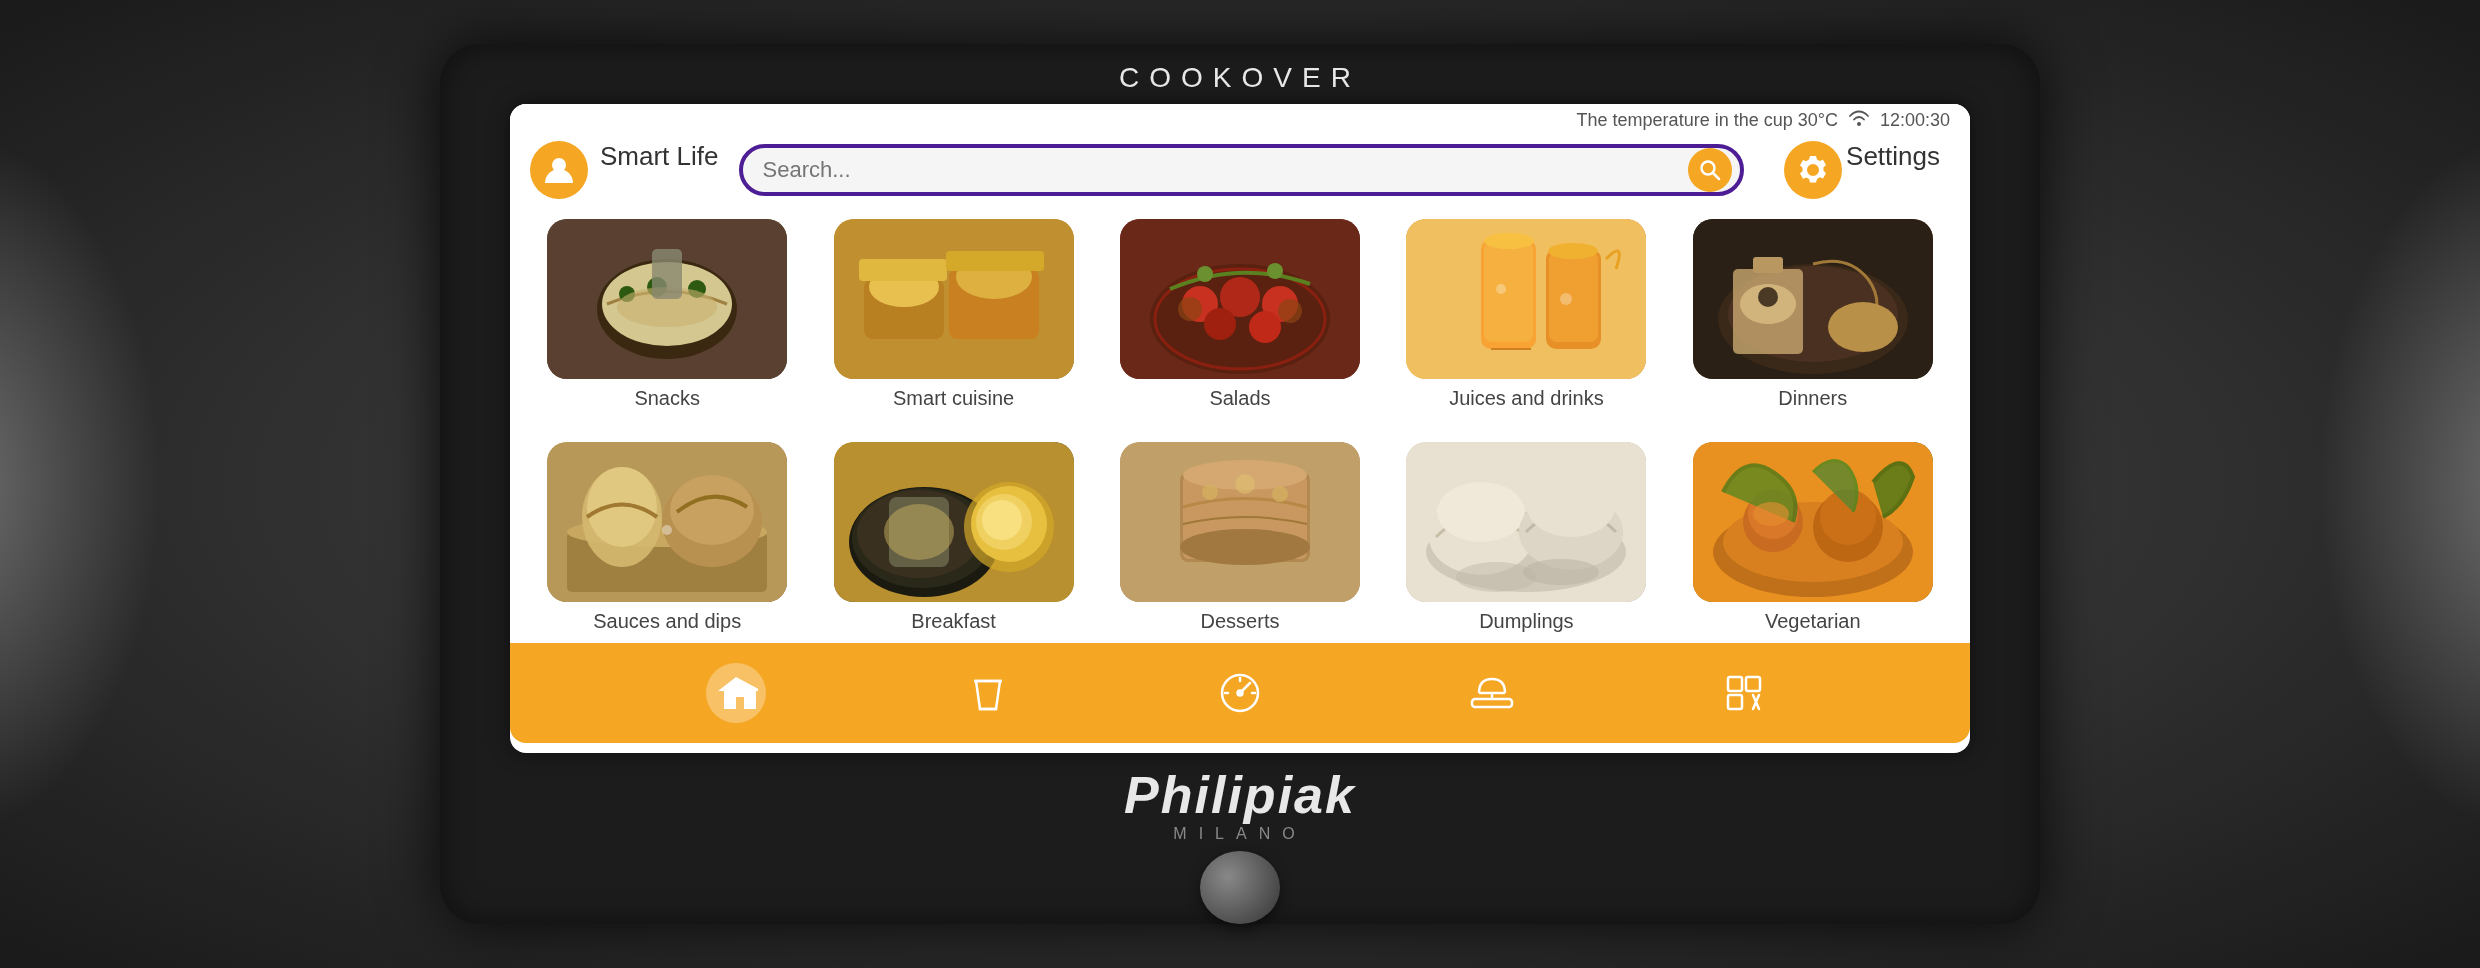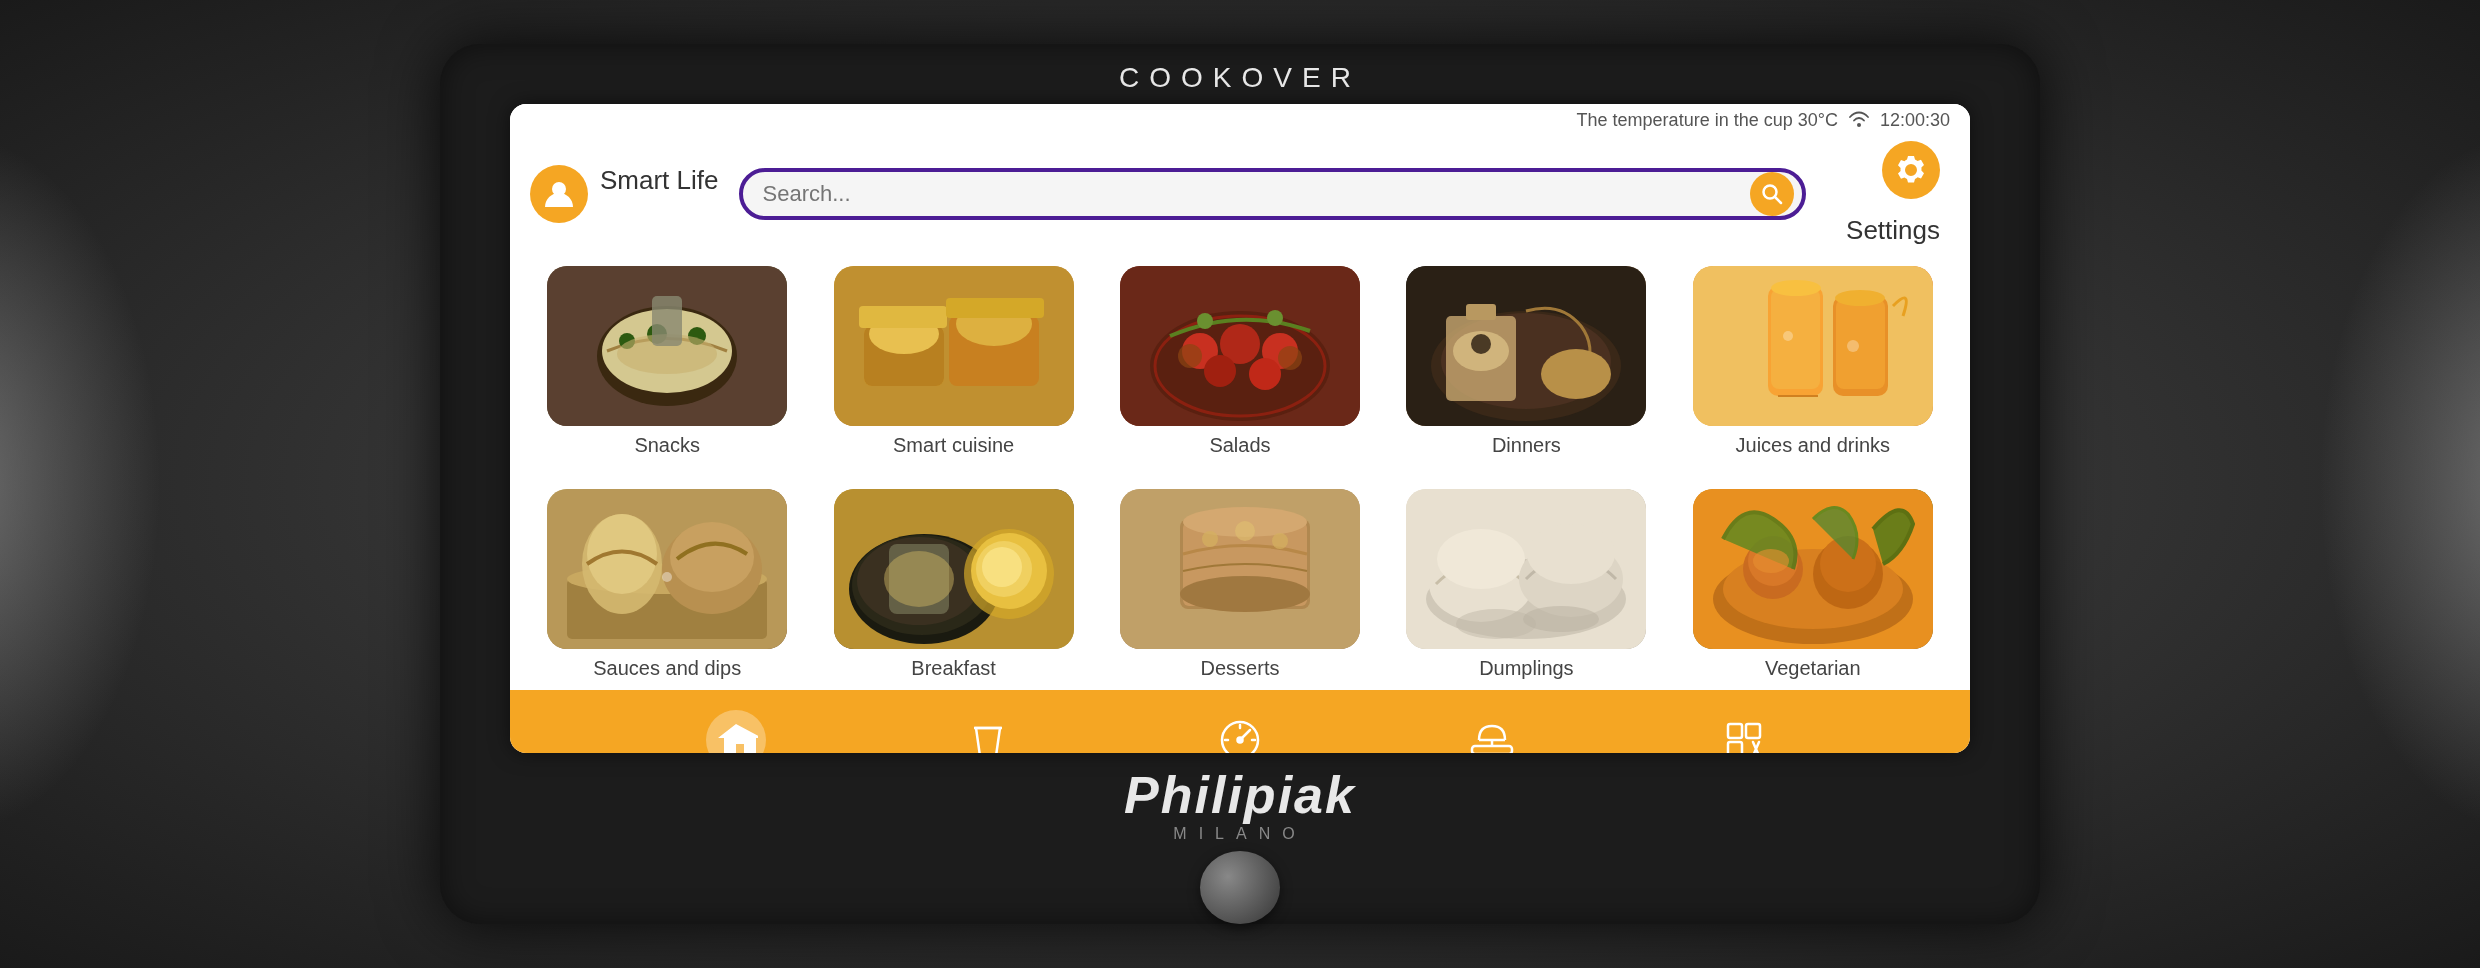--- a/index.html
+++ b/index.html
@@ -68,21 +68,21 @@
       border-radius: 16px;
       overflow: hidden;
       position: relative;
       box-shadow: 0 0 20px rgba(0,0,0,0.5);
     }
 
     
     .status-bar {
       display: flex;
       justify-content: flex-end;
-      align-items: flex-end;
+      align-items: flex-start;
       padding: 6px 20px;
       font-size: 18px;
       color: #555;
       gap: 10px;
       background: #fff;
     }
 
     .wifi-icon {
       font-size: 16px;
     }
@@ -150,25 +150,24 @@
       display: flex;
       align-items: center;
       justify-content: center;
       cursor: pointer;
       color: white;
       font-size: 22px;
     }
 
     .settings-btn {
       display: flex;
-      align-items: flex-end;
-      gap: 16px;
+      align-items: flex-start;
+      gap: 4px;
       cursor: pointer;
       margin-left: 20px;
-      flex-direction: column;
     }
 
     .settings-icon {
       width: 58px;
       height: 58px;
       border-radius: 50%;
       background: #f5a623;
       display: flex;
       align-items: center;
       justify-content: center;
@@ -402,50 +401,50 @@
     <ellipse cx="120" cy="100" rx="85" ry="50" fill="none" stroke="#8b2010" stroke-width="3"></ellipse>
     <circle cx="70" cy="90" r="12" fill="#8B4513" opacity="0.7"></circle>
     <circle cx="170" cy="92" r="12" fill="#8B4513" opacity="0.7"></circle>
     <path d="M50 70 Q120 40 190 65" stroke="#5a8020" stroke-width="4" fill="none"></path>
     <circle cx="85" cy="55" r="8" fill="#6a9030"></circle>
     <circle cx="155" cy="52" r="8" fill="#6a9030"></circle>
   </svg></div>
             <div class="recipe-label">Salads</div>
           </div>
           <div class="recipe-card">
-            <div class="recipe-img img-dinners"><svg viewBox="0 0 240 160" xmlns="http://www.w3.org/2000/svg">
-    <rect width="240" height="160" fill="#2a2015"></rect>
-    <ellipse cx="120" cy="100" rx="95" ry="55" fill="#3a2818"></ellipse>
-    <ellipse cx="120" cy="95" rx="85" ry="48" fill="#4a3020"></ellipse>
-    <rect x="40" y="50" width="70" height="85" rx="5" fill="#c8a870" opacity="0.8"></rect>
-    <rect x="60" y="38" width="30" height="16" rx="3" fill="#b89860"></rect>
-    <ellipse cx="75" cy="85" rx="28" ry="20" fill="#d4b880" opacity="0.9"></ellipse>
-    <circle cx="75" cy="78" r="10" fill="#4a3a25"></circle>
-    <path d="M120 45 Q155 35 175 60 Q190 80 180 105" stroke="#a07838" stroke-width="3" fill="none"></path>
-    <ellipse cx="170" cy="108" rx="35" ry="25" fill="#b89048"></ellipse>
-  </svg></div>
-            <div class="recipe-label">Dinners</div>
-          </div>
-          <div class="recipe-card">
             <div class="recipe-img img-juices"><svg viewBox="0 0 240 160" xmlns="http://www.w3.org/2000/svg">
     <rect width="240" height="160" fill="#f0c060"></rect>
     <rect x="75" y="20" width="55" height="110" rx="10" fill="#f8a030" opacity="0.9"></rect>
     <rect x="78" y="23" width="49" height="100" rx="8" fill="#f5b040"></rect>
     <rect x="140" y="30" width="55" height="100" rx="10" fill="#e89028"></rect>
     <rect x="143" y="33" width="49" height="90" rx="8" fill="#f0a030"></rect>
     <line x1="85" y1="130" x2="125" y2="130" stroke="#d08020" stroke-width="2"></line>
     <ellipse cx="103" cy="22" rx="25" ry="8" fill="#f8c040"></ellipse>
     <ellipse cx="167" cy="32" rx="25" ry="8" fill="#f0b030"></ellipse>
     <circle cx="160" cy="80" r="6" fill="#fff" opacity="0.3"></circle>
     <circle cx="95" cy="70" r="5" fill="#fff" opacity="0.3"></circle>
     <path d="M200 40 Q220 20 210 50" stroke="#e8a020" stroke-width="3" fill="none"></path>
   </svg></div>
             <div class="recipe-label">Juices and drinks</div>
           </div>
           <div class="recipe-card">
+            <div class="recipe-img img-dinners"><svg viewBox="0 0 240 160" xmlns="http://www.w3.org/2000/svg">
+    <rect width="240" height="160" fill="#2a2015"></rect>
+    <ellipse cx="120" cy="100" rx="95" ry="55" fill="#3a2818"></ellipse>
+    <ellipse cx="120" cy="95" rx="85" ry="48" fill="#4a3020"></ellipse>
+    <rect x="40" y="50" width="70" height="85" rx="5" fill="#c8a870" opacity="0.8"></rect>
+    <rect x="60" y="38" width="30" height="16" rx="3" fill="#b89860"></rect>
+    <ellipse cx="75" cy="85" rx="28" ry="20" fill="#d4b880" opacity="0.9"></ellipse>
+    <circle cx="75" cy="78" r="10" fill="#4a3a25"></circle>
+    <path d="M120 45 Q155 35 175 60 Q190 80 180 105" stroke="#a07838" stroke-width="3" fill="none"></path>
+    <ellipse cx="170" cy="108" rx="35" ry="25" fill="#b89048"></ellipse>
+  </svg></div>
+            <div class="recipe-label">Dinners</div>
+          </div>
+          <div class="recipe-card">
             <div class="recipe-img img-sauces"><svg viewBox="0 0 240 160" xmlns="http://www.w3.org/2000/svg">
     <rect width="240" height="160" fill="#b89858"></rect>
     <rect x="20" y="90" width="200" height="60" rx="5" fill="#a08040"></rect>
     <ellipse cx="120" cy="90" rx="100" ry="15" fill="#c8a860"></ellipse>
     <ellipse cx="75" cy="75" rx="40" ry="50" fill="#d4b870" opacity="0.9"></ellipse>
     <ellipse cx="75" cy="65" rx="35" ry="40" fill="#e0c880"></ellipse>
     <ellipse cx="165" cy="80" rx="50" ry="45" fill="#b89050"></ellipse>
     <ellipse cx="165" cy="68" rx="42" ry="35" fill="#c8a060"></ellipse>
     <path d="M40 75 Q75 50 110 75" stroke="#a07830" stroke-width="4" fill="none"></path>
     <path d="M130 70 Q165 42 200 65" stroke="#907020" stroke-width="4" fill="none"></path>

